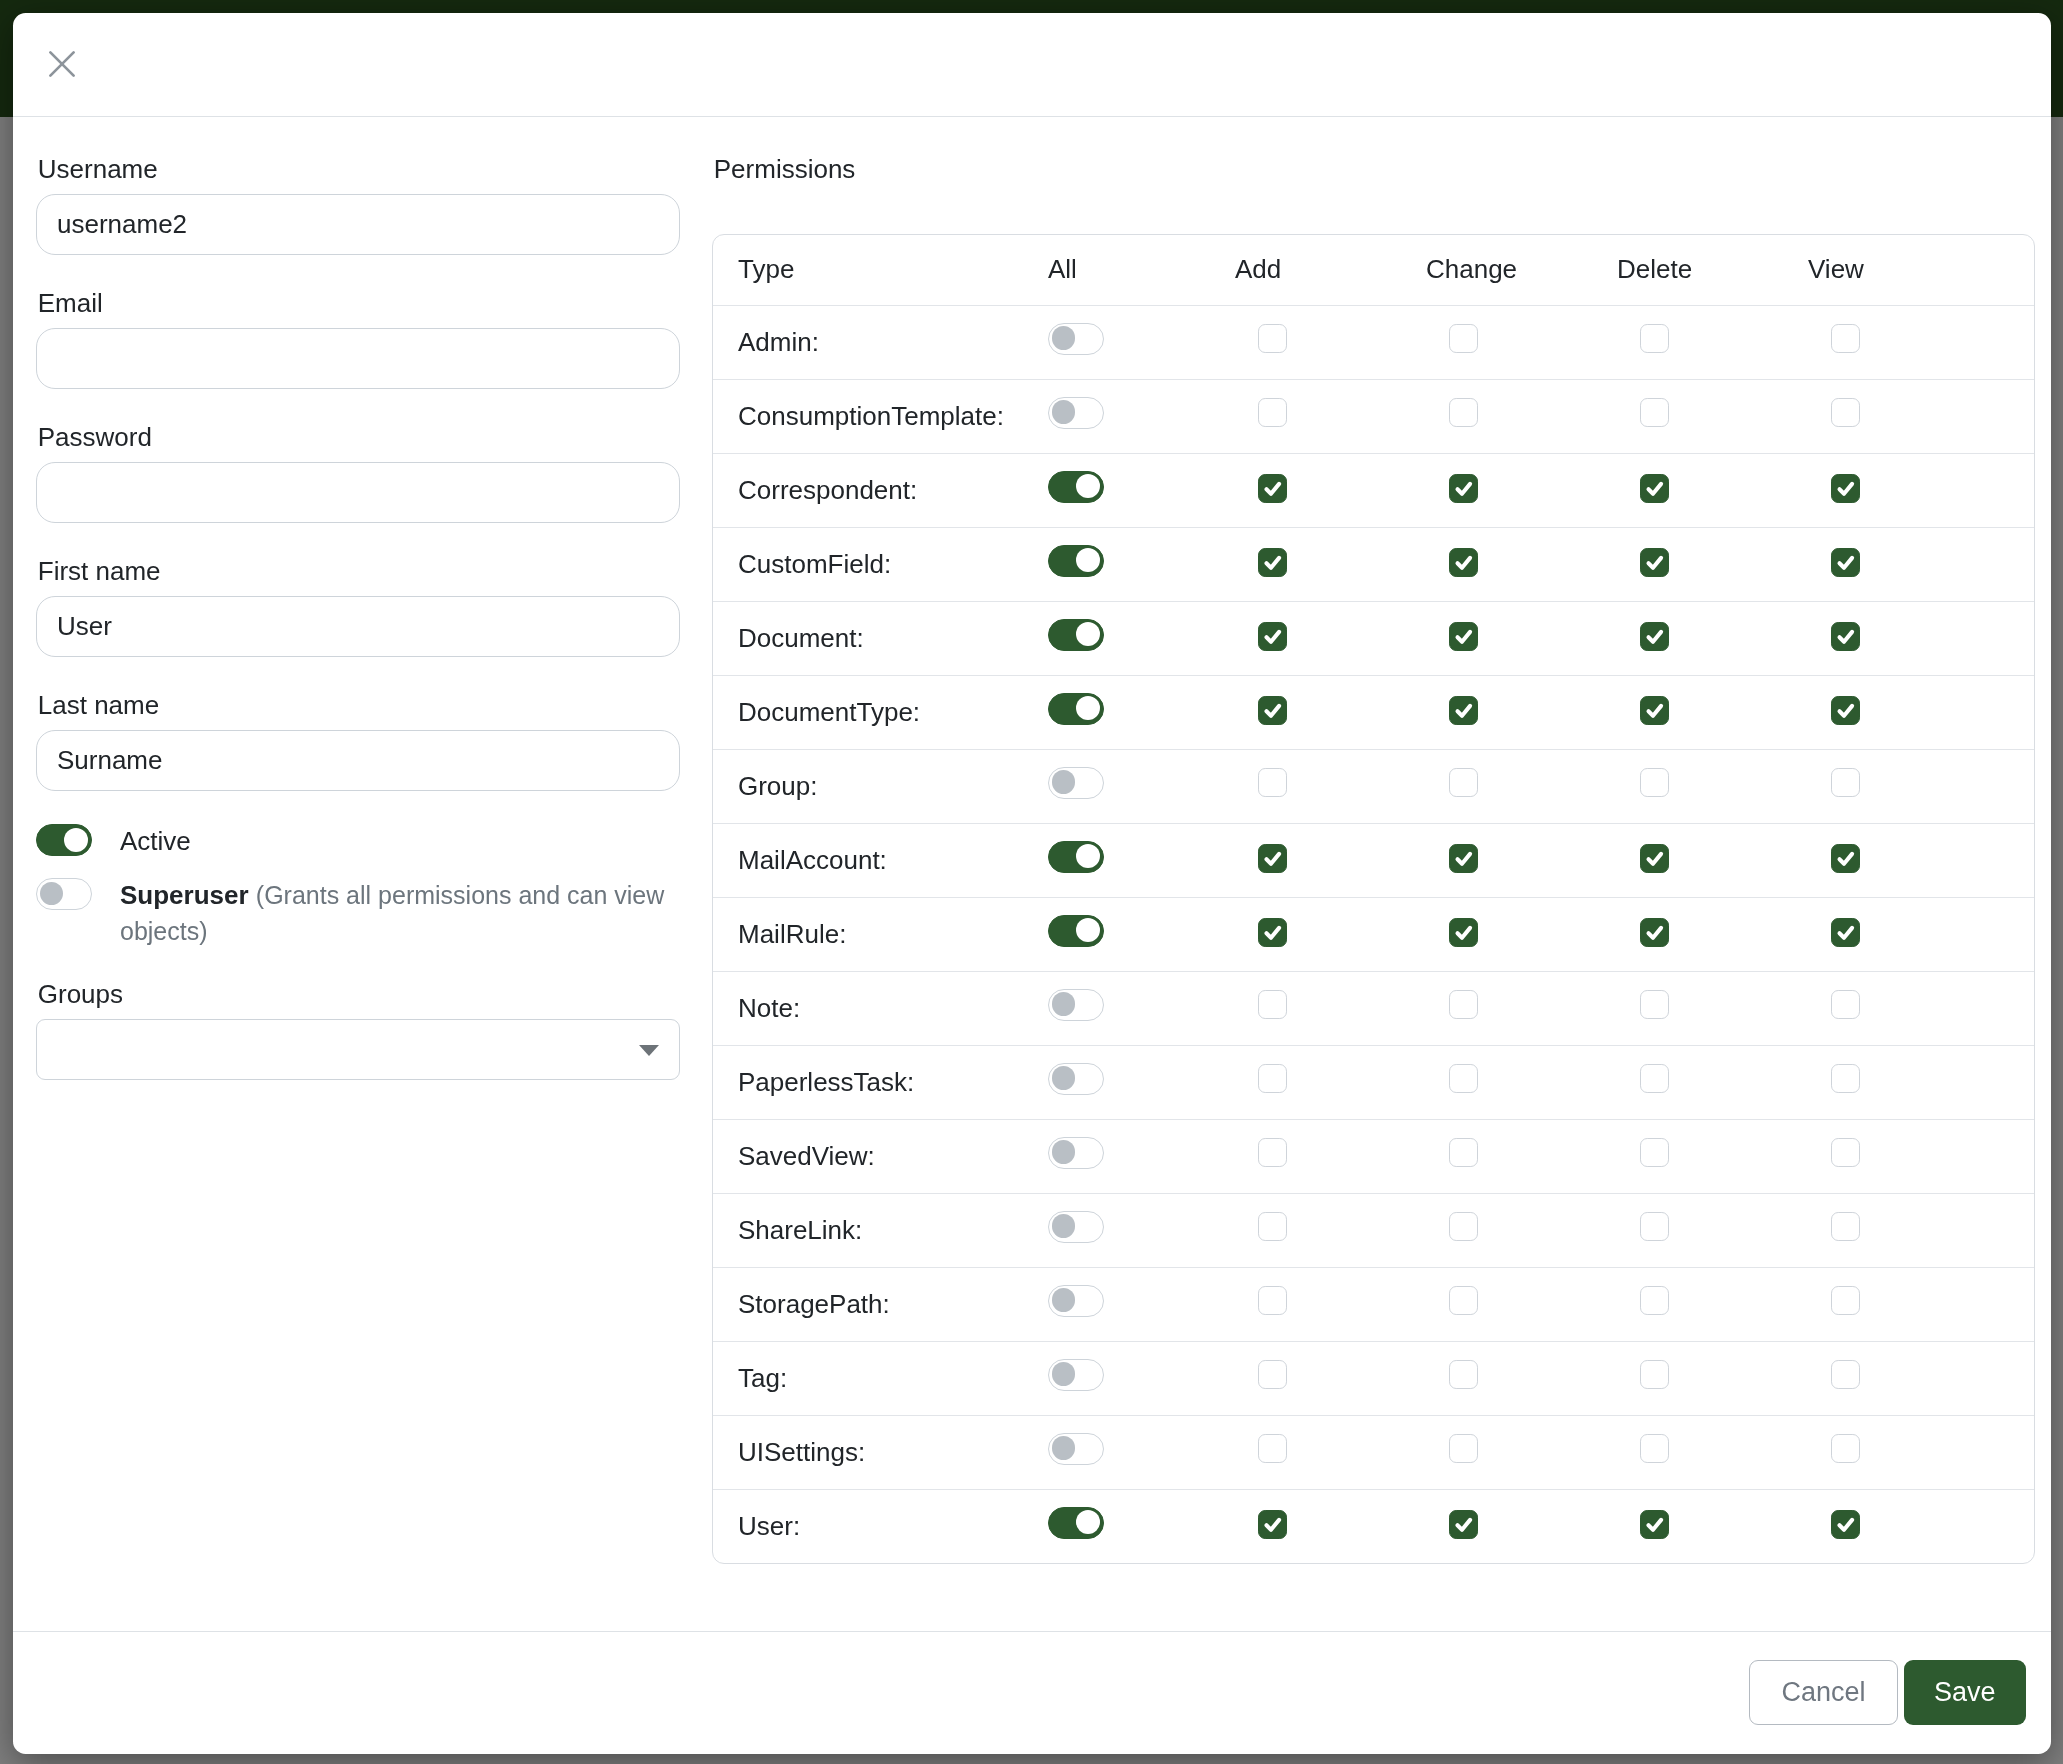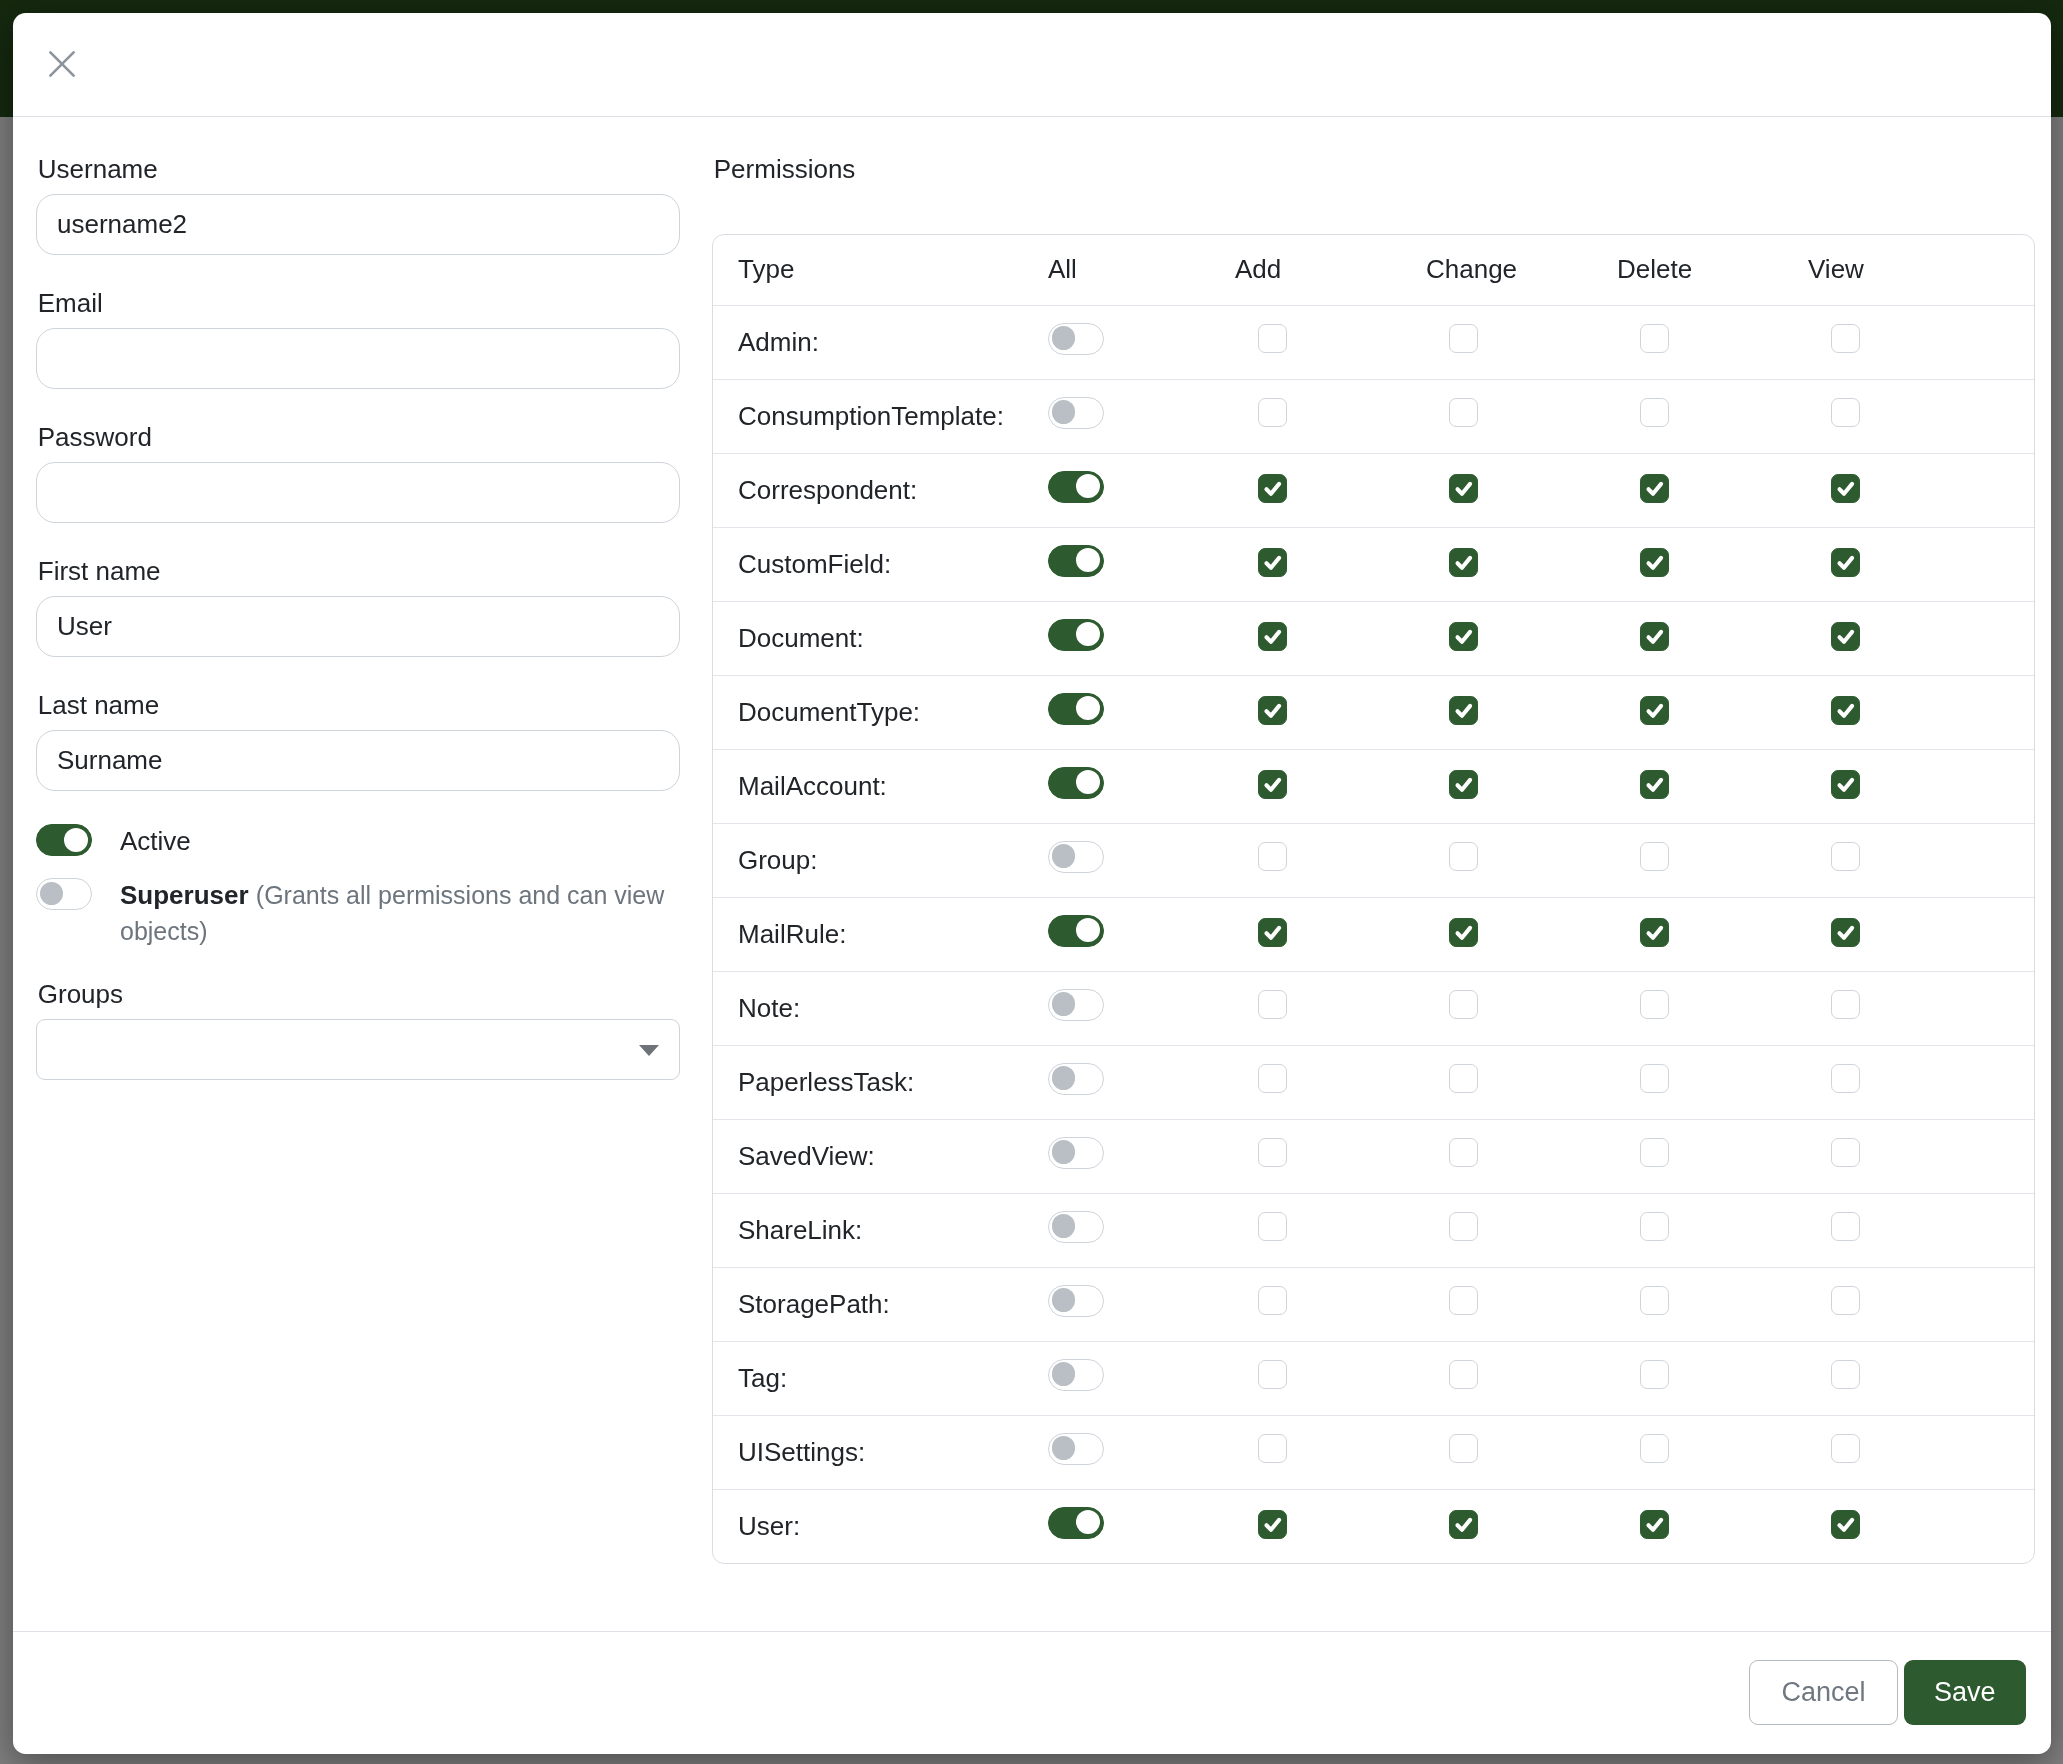--- a/index.html
+++ b/index.html
@@ -328,20 +328,29 @@
                   </svg>
                 </span></div>
     <div><span class="cb checked">
                   <svg viewBox="0 0 24 24">
                     <polyline points="5,12.5 10,17.5 19,6.5"></polyline>
                   </svg>
                 </span></div>
   </div>
 
   <div class="perm-row">
+    <div class="perm-type">Group:</div>
+    <div><span class="toggle"><span class="knob"></span></span></div>
+    <div><span class="cb"></span></div>
+    <div><span class="cb"></span></div>
+    <div><span class="cb"></span></div>
+    <div><span class="cb"></span></div>
+  </div>
+
+  <div class="perm-row">
     <div class="perm-type">MailAccount:</div>
     <div><span class="toggle on"><span class="knob"></span></span></div>
     <div><span class="cb checked">
                   <svg viewBox="0 0 24 24">
                     <polyline points="5,12.5 10,17.5 19,6.5"></polyline>
                   </svg>
                 </span></div>
     <div><span class="cb checked">
                   <svg viewBox="0 0 24 24">
                     <polyline points="5,12.5 10,17.5 19,6.5"></polyline>
@@ -350,29 +359,20 @@
     <div><span class="cb checked">
                   <svg viewBox="0 0 24 24">
                     <polyline points="5,12.5 10,17.5 19,6.5"></polyline>
                   </svg>
                 </span></div>
     <div><span class="cb checked">
                   <svg viewBox="0 0 24 24">
                     <polyline points="5,12.5 10,17.5 19,6.5"></polyline>
                   </svg>
                 </span></div>
-  </div>
-
-  <div class="perm-row">
-    <div class="perm-type">Group:</div>
-    <div><span class="toggle"><span class="knob"></span></span></div>
-    <div><span class="cb"></span></div>
-    <div><span class="cb"></span></div>
-    <div><span class="cb"></span></div>
-    <div><span class="cb"></span></div>
   </div>
 
   <div class="perm-row">
     <div class="perm-type">MailRule:</div>
     <div><span class="toggle on"><span class="knob"></span></span></div>
     <div><span class="cb checked">
                   <svg viewBox="0 0 24 24">
                     <polyline points="5,12.5 10,17.5 19,6.5"></polyline>
                   </svg>
                 </span></div>

